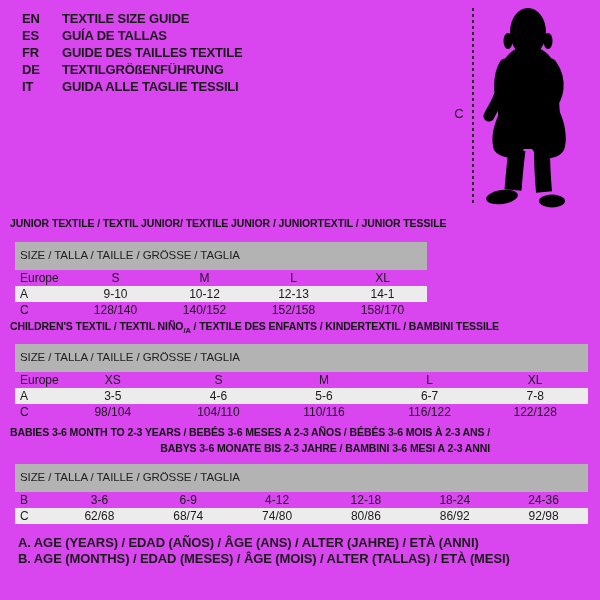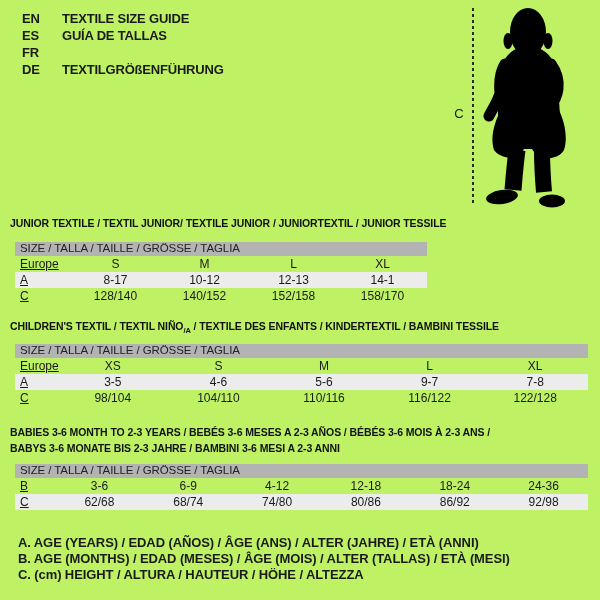--- a/index.html
+++ b/index.html
@@ -1,52 +1,52 @@
 <!DOCTYPE html>
 <html><head>
 <meta charset="utf-8">
 <style>
   html,body { margin:0; padding:0; background:#fff; }
   .canvas {
-    position:relative; width:600px; height:600px; background:#bef264;
+    position:relative; width:600px; height:600px; background:#d946ef;
     font-family:"Liberation Sans", sans-serif; color:#1a1a1a; overflow:hidden;
   }
 
   
   .lang-block { position:absolute; top:10px; left:22px; font-weight:bold; font-size:13px; letter-spacing:-0.2px; }
   .lang-row  { height:17px; line-height:17px; display:flex; white-space:nowrap; }
   .lang-code { width:40px; }
 
   
   .baby-svg  { position:absolute; left:480px; top:0; width:120px; height:215px; }
   .dash-line { position:absolute; left:472px; top:8px; width:2px; height:198px;
                background:repeating-linear-gradient(to bottom,#2a2a2a 0,#2a2a2a 3px,transparent 3px,transparent 6px); }
   .measure-label { position:absolute; left:451px; top:106px; width:16px; text-align:center;
                font-size:13px; color:#1a1a1a; }
 
   
   .table-title { position:absolute; left:10px; font-weight:bold; font-size:10.5px;
                letter-spacing:-0.1px; white-space:nowrap; color:#111; }
   #t1-title { top:217px; }
   #t2-title { top:320px; }
-  #t3-title { top:424px; line-height:16px; }
+  #t3-title { top:424px; line-height:16px;text-align:right; }
   .subbed   { font-size:7.5px; vertical-align:sub; }
 
   
   table.size-table { position:absolute; left:15px; border-collapse:collapse; table-layout:fixed;
                font-size:12px; color:#1a1a1a; }
   #t1 { top:242px; width:412px; }
   #t2 { top:344px; width:573px; }
   #t3 { top:464px; width:573px; }
   #t1 col.first { width:56px; }
   #t2 col.first { width:45px; }
   #t3 col.first { width:40px; }
   table.size-table td { height:16px; padding:0; text-align:center; vertical-align:middle; line-height:1; }
-  table.size-table td.lbl { text-align:left; padding-left:5px;text-decoration:underline; }
-  table.size-table tr.hdr td { background:#b3b3b3; height:14px; font-size:11.5px; color:#222;
+  table.size-table td.lbl { text-align:left; padding-left:5px; }
+  table.size-table tr.hdr td { background:#b3b3b3; height:28px; font-size:11.5px; color:#222;
                letter-spacing:-0.1px; text-align:left; padding-left:5px; }
   table.size-table tr.shaded td { background:#ececec; }
 
   
   .notes { position:absolute; left:18px; top:535px; font-weight:bold; font-size:13px; letter-spacing:-0.1px; }
   .note  { height:16px; line-height:16px; white-space:nowrap; }
 </style>
 </head>
 <body>
 
@@ -56,24 +56,29 @@
     <div class="lang-row">
       <span class="lang-code">EN</span>
       <span class="lang-label">TEXTILE SIZE GUIDE</span>
     </div>
     <div class="lang-row">
       <span class="lang-code">ES</span>
       <span class="lang-label">GUÍA DE TALLAS</span>
     </div>
     <div class="lang-row">
       <span class="lang-code">FR</span>
+      <span class="lang-label">GUIDE DES TAILLES TEXTILE</span>
     </div>
     <div class="lang-row">
       <span class="lang-code">DE</span>
       <span class="lang-label">TEXTILGRÖßENFÜHRUNG</span>
+    </div>
+    <div class="lang-row">
+      <span class="lang-code">IT</span>
+      <span class="lang-label">GUIDA ALLE TAGLIE TESSILI</span>
     </div>
   </div>
 
   <div class="dash-line"></div>
   <div class="measure-label">C</div>
 
   <svg class="baby-svg" viewBox="0 0 120 215" aria-hidden="true">
     <g fill="#000000" stroke="none">
       <ellipse cx="48" cy="32" rx="18" ry="24"></ellipse>
       <ellipse cx="28" cy="41" rx="4.5" ry="8"></ellipse>
@@ -104,21 +109,21 @@
       </tr>
       <tr>
         <td class="lbl">Europe</td>
         <td>S</td>
         <td>M</td>
         <td>L</td>
         <td>XL</td>
       </tr>
       <tr class="shaded">
         <td class="lbl">A</td>
-        <td>8-17</td>
+        <td>9-10</td>
         <td>10-12</td>
         <td>12-13</td>
         <td>14-1</td>
       </tr>
       <tr>
         <td class="lbl">C</td>
         <td>128/140</td>
         <td>140/152</td>
         <td>152/158</td>
         <td>158/170</td>
@@ -146,21 +151,21 @@
         <td>S</td>
         <td>M</td>
         <td>L</td>
         <td>XL</td>
       </tr>
       <tr class="shaded">
         <td class="lbl">A</td>
         <td>3-5</td>
         <td>4-6</td>
         <td>5-6</td>
-        <td>9-7</td>
+        <td>6-7</td>
         <td>7-8</td>
       </tr>
       <tr>
         <td class="lbl">C</td>
         <td>98/104</td>
         <td>104/110</td>
         <td>110/116</td>
         <td>116/122</td>
         <td>122/128</td>
       </tr>
@@ -202,16 +207,15 @@
         <td>80/86</td>
         <td>86/92</td>
         <td>92/98</td>
       </tr>
     </tbody>
   </table>
 
   <div class="notes">
     <div class="note">A. AGE (YEARS) / EDAD (AÑOS) / ÂGE (ANS) / ALTER (JAHRE) / ETÀ (ANNI)</div>
     <div class="note">B. AGE (MONTHS) / EDAD (MESES) / ÂGE (MOIS) / ALTER (TALLAS) / ETÀ (MESI)</div>
-    <div class="note">C. (cm) HEIGHT / ALTURA / HAUTEUR / HÖHE / ALTEZZA</div>
   </div>
 
 </div>
 
 </body></html>

